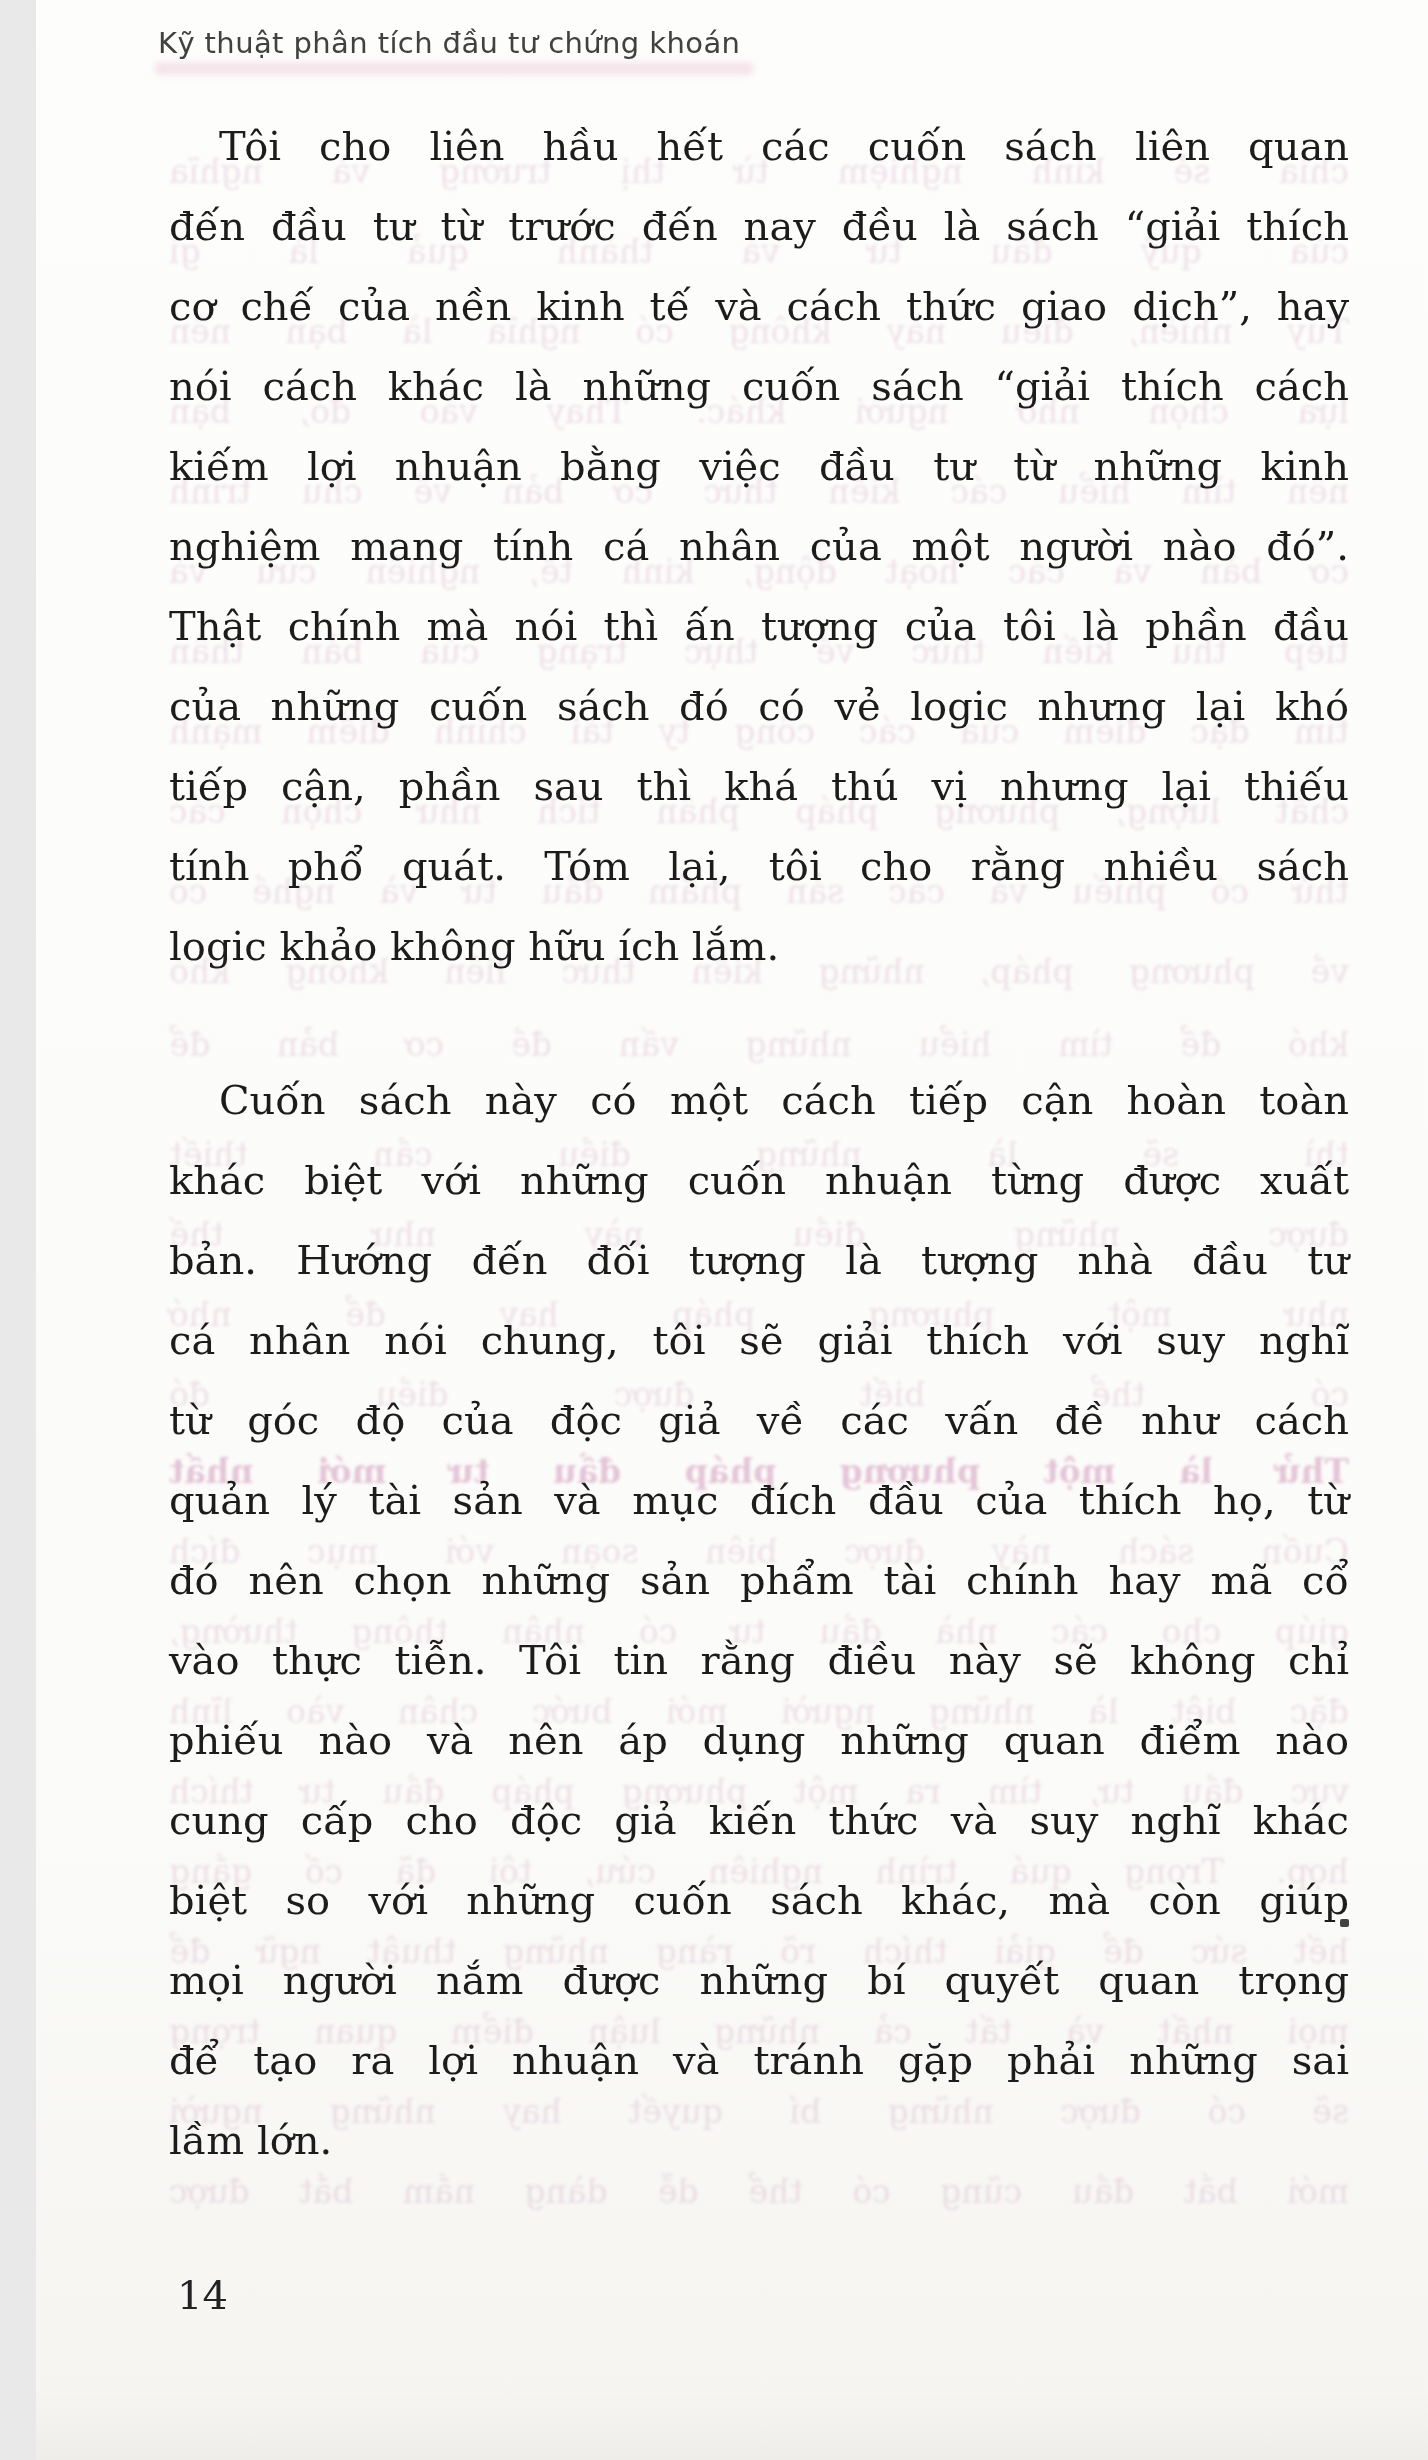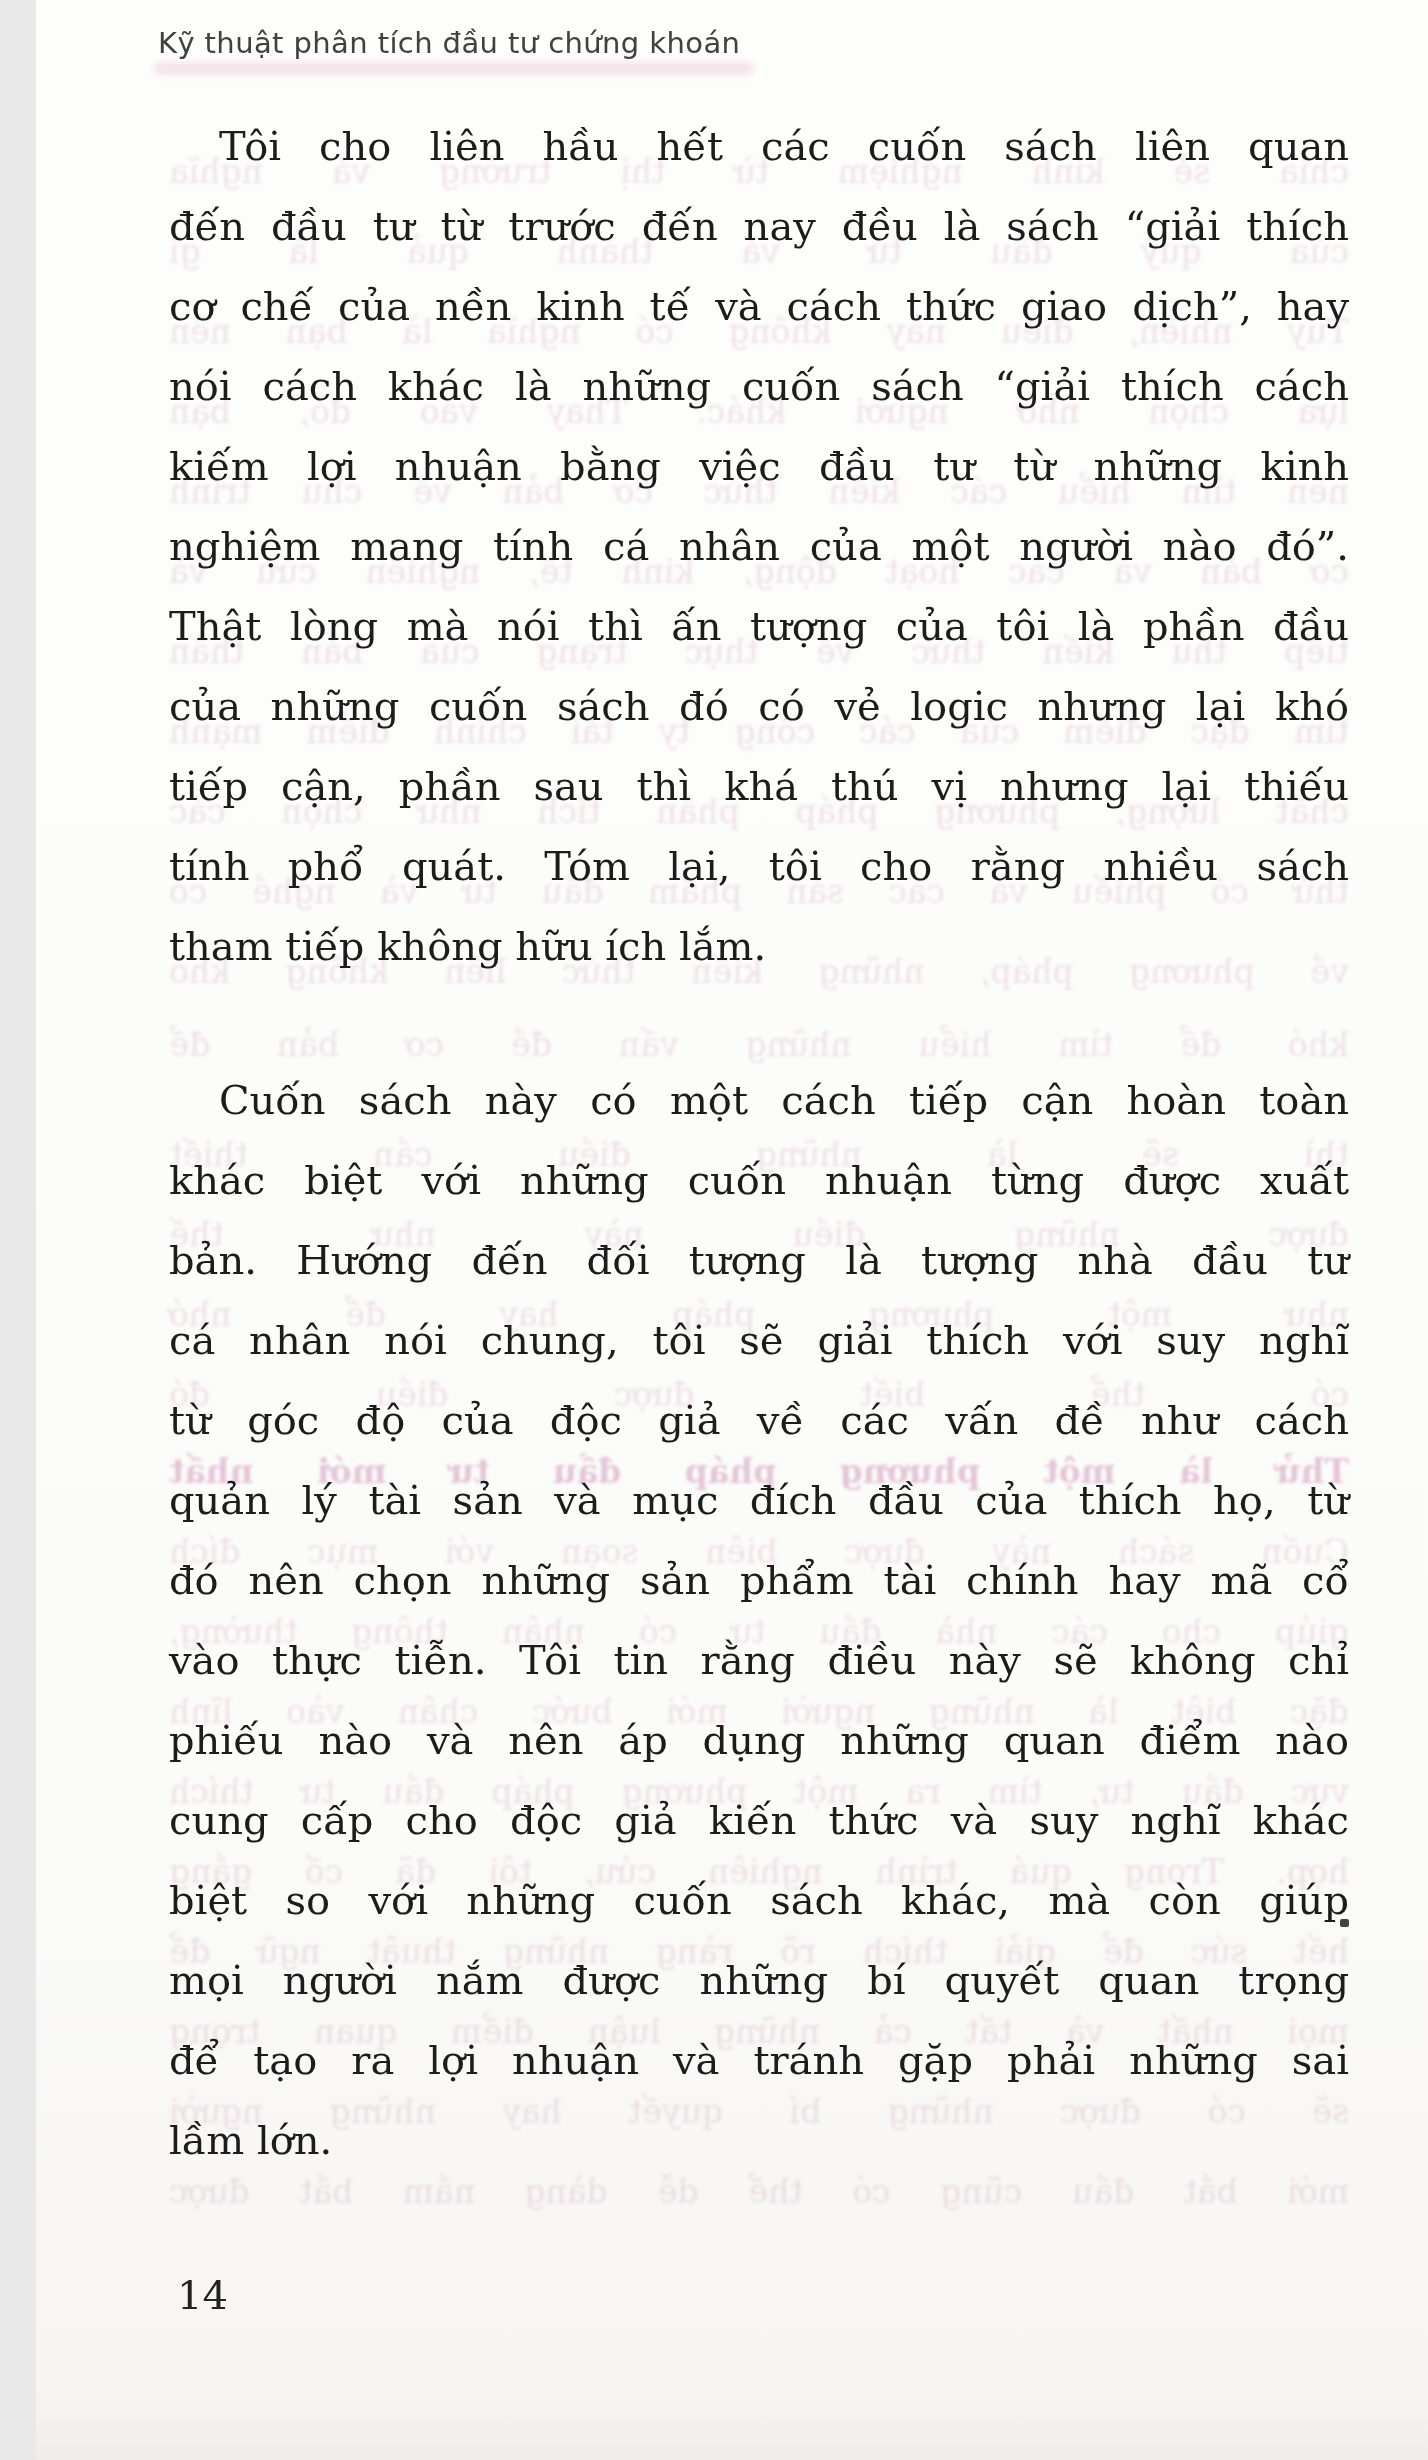--- a/index.html
+++ b/index.html
@@ -80,25 +80,25 @@
   <div class="header-bleed"></div>
 
   <div class="body-text">
     <div class="para">
       <div class="line indent">Tôi cho liên hầu hết các cuốn sách liên quan</div>
       <div class="line">đến đầu tư từ trước đến nay đều là sách “giải thích</div>
       <div class="line">cơ chế của nền kinh tế và cách thức giao dịch”, hay</div>
       <div class="line">nói cách khác là những cuốn sách “giải thích cách</div>
       <div class="line">kiếm lợi nhuận bằng việc đầu tư từ những kinh</div>
       <div class="line">nghiệm mang tính cá nhân của một người nào đó”.</div>
-      <div class="line">Thật lòng mà nói thì ấn tượng của tôi là phần đầu</div>
+      <div class="line">Thật chính mà nói thì ấn tượng của tôi là phần đầu</div>
       <div class="line">của những cuốn sách đó có vẻ logic nhưng lại khó</div>
       <div class="line">tiếp cận, phần sau thì khá thú vị nhưng lại thiếu</div>
       <div class="line">tính phổ quát. Tóm lại, tôi cho rằng nhiều sách</div>
-      <div class="line last">tham tiếp không hữu ích lắm.</div>
+      <div class="line last">logic khảo không hữu ích lắm.</div>
     </div>
     <div class="para para2">
       <div class="line indent">Cuốn sách này có một cách tiếp cận hoàn toàn</div>
       <div class="line">khác biệt với những cuốn nhuận từng được xuất</div>
       <div class="line">bản. Hướng đến đối tượng là tượng nhà đầu tư</div>
       <div class="line">cá nhân nói chung, tôi sẽ giải thích với suy nghĩ</div>
       <div class="line">từ góc độ của độc giả về các vấn đề như cách</div>
       <div class="line">quản lý tài sản và mục đích đầu của thích họ, từ</div>
       <div class="line">đó nên chọn những sản phẩm tài chính hay mã cổ</div>
       <div class="line">vào thực tiễn. Tôi tin rằng điều này sẽ không chỉ</div>

